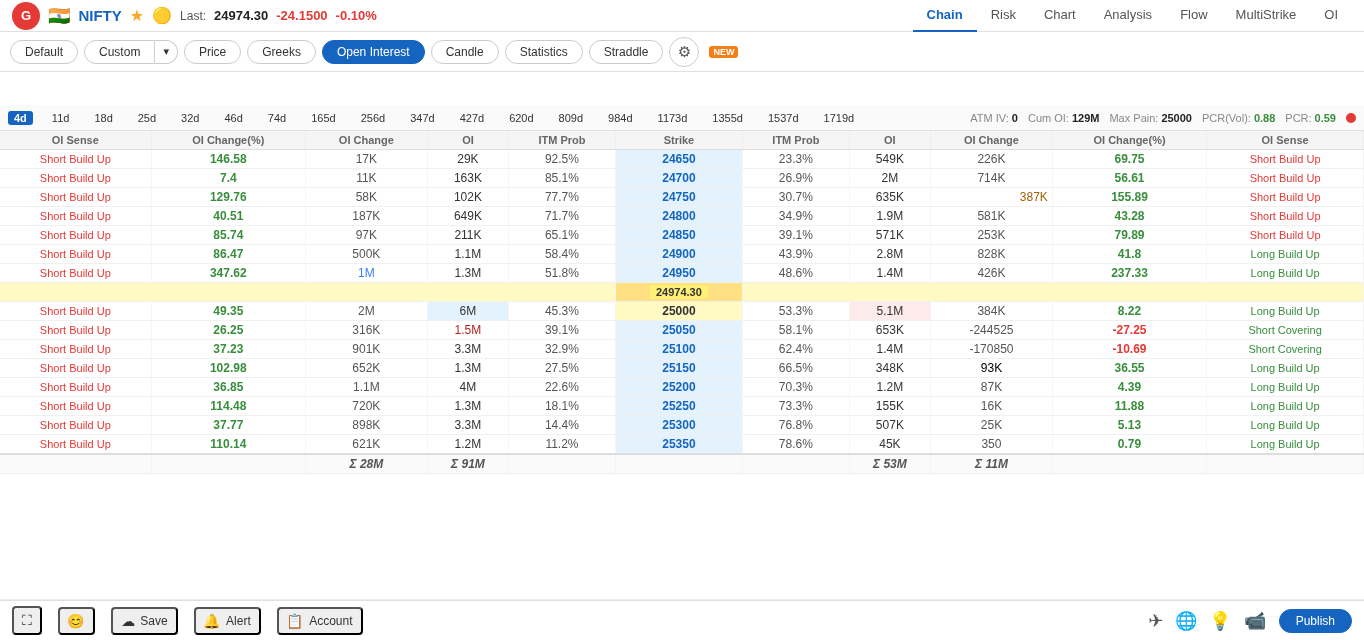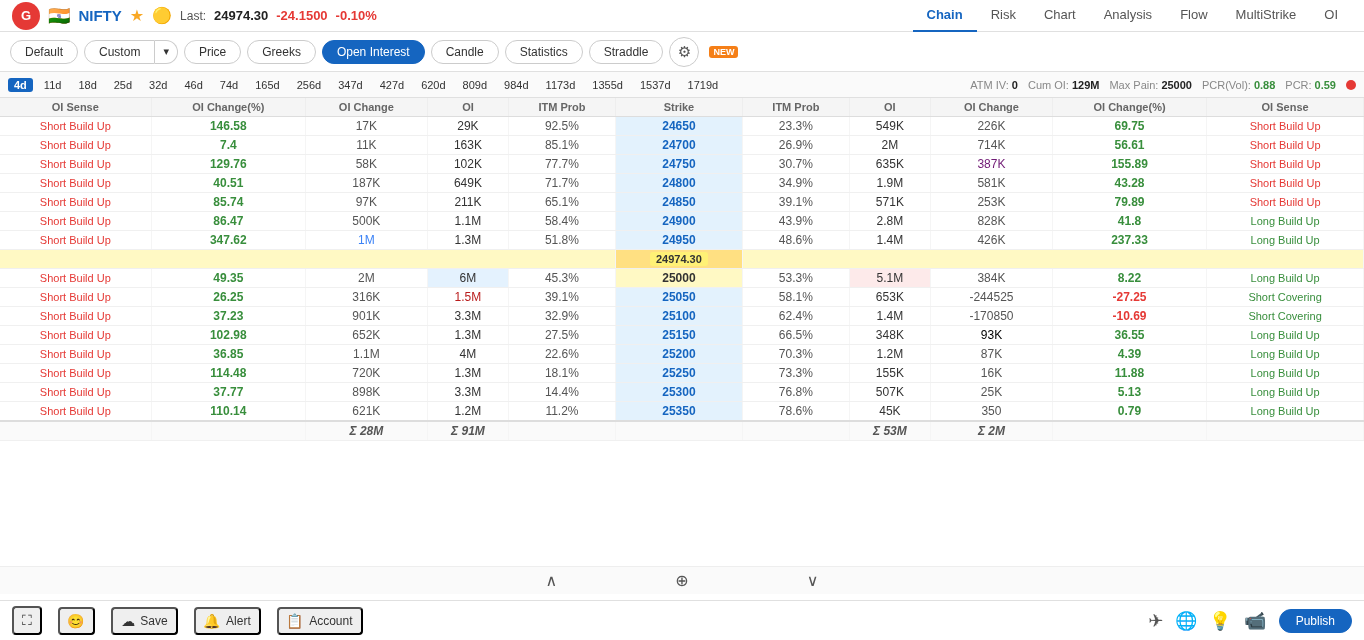--- a/index.html
+++ b/index.html
@@ -54,23 +54,24 @@
       background: #fff; display: flex; align-items: center; justify-content: center;
       cursor: pointer; font-size: 15px; color: #555;
     }
     .new-badge {
       background: #f57f17; color: #fff; font-size: 9px; font-weight: 700;
       padding: 1px 4px; border-radius: 3px; margin-left: 4px;
     }
 
     
     .expiry-row {
-      display: flex; align-items: center; height: 26px; padding: 0 8px; gap: 5px;
+      display: flex; align-items: center; height: 26px; padding: 0 8px; gap: 13px;
       border-bottom: 1px solid #e0e0e0; background: #fafafa; font-size: 11px; color: #333;
       overflow-x: auto;
+      margin-top: 33px;
     }
     .expiry-chip {
       padding: 1px 6px; border-radius: 3px; cursor: pointer; white-space: nowrap;
     }
     .expiry-chip.active { background: #1565c0; color: #fff; font-weight: 600; }
     .expiry-info { display: flex; gap: 10px; margin-left: auto; font-size: 11px; }
     .expiry-info-item { display: flex; gap: 3px; }
     .expiry-info-label { color: #888; }
     .expiry-info-val { color: #222; font-weight: 600; }
     .expiry-info-val.green { color: #388e3c; }
@@ -256,21 +257,21 @@
   </tr>
         <tr>
     <td class="cell-oi-sense">Short Build Up</td>
     <td class="cell-green">129.76</td>
     <td style="color:#555;">58K</td>
     <td style="color:#333;">102K</td>
     <td style="color:#555;">77.7%</td>
     <td class="cell-strike">24750</td>
     <td style="color:#555;">30.7%</td>
     <td style="color:#333;">635K</td>
-    <td style="color:#701a75;">387K</td>
+    <td style="color:#a16207;text-align:right;">387K</td>
     <td class="cell-green">155.89</td>
     <td class="cell-oi-sense">Short Build Up</td>
   </tr>
         <tr>
     <td class="cell-oi-sense">Short Build Up</td>
     <td class="cell-green">40.51</td>
     <td style="color:#555;">187K</td>
     <td style="color:#333;">649K</td>
     <td style="color:#555;">71.7%</td>
     <td class="cell-strike">24800</td>
@@ -432,21 +433,21 @@
   </tr>
         <tr style="background: rgb(250, 250, 250); border-top: 2px solid rgb(221, 221, 221);">
   <td></td>
   <td></td>
   <td class="cell-sum" style="color:#555;font-weight:600;">Σ 28M</td>
   <td class="cell-sum" style="color:#555;font-weight:600;">Σ 91M</td>
   <td></td>
   <td></td>
   <td></td>
   <td class="cell-sum" style="color:#555;font-weight:600;">Σ 53M</td>
-  <td class="cell-sum" style="color:#555;font-weight:600;">Σ 2M</td>
+  <td class="cell-sum" style="color:#555;font-weight:600;">Σ 11M</td>
   <td></td>
   <td></td>
 </tr>
       </tbody>
   </table>
 </div>
 
 <div class="scroll-controls">
   <button class="scroll-btn">∧</button>
   <button class="scroll-btn">⊕</button>

